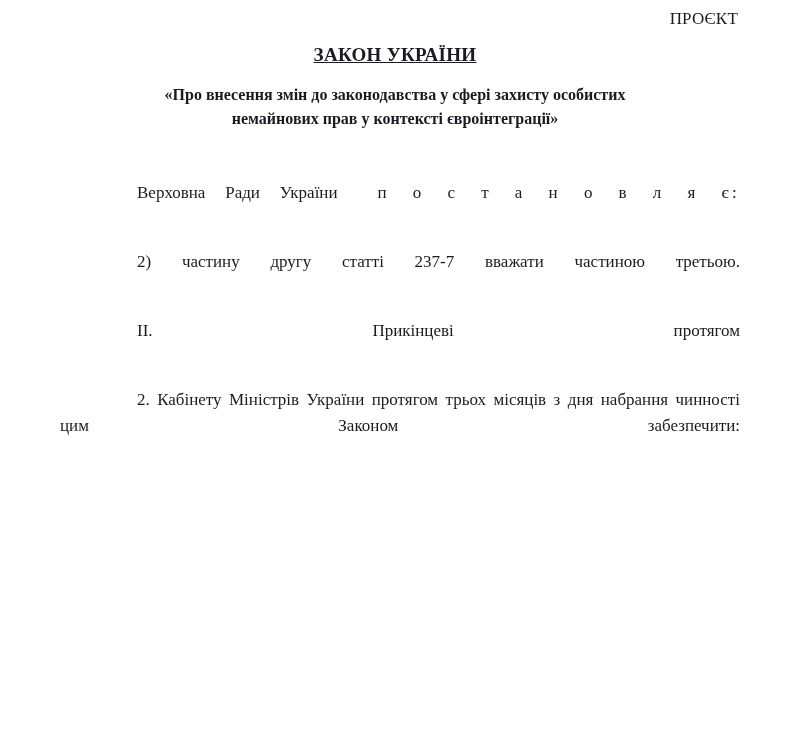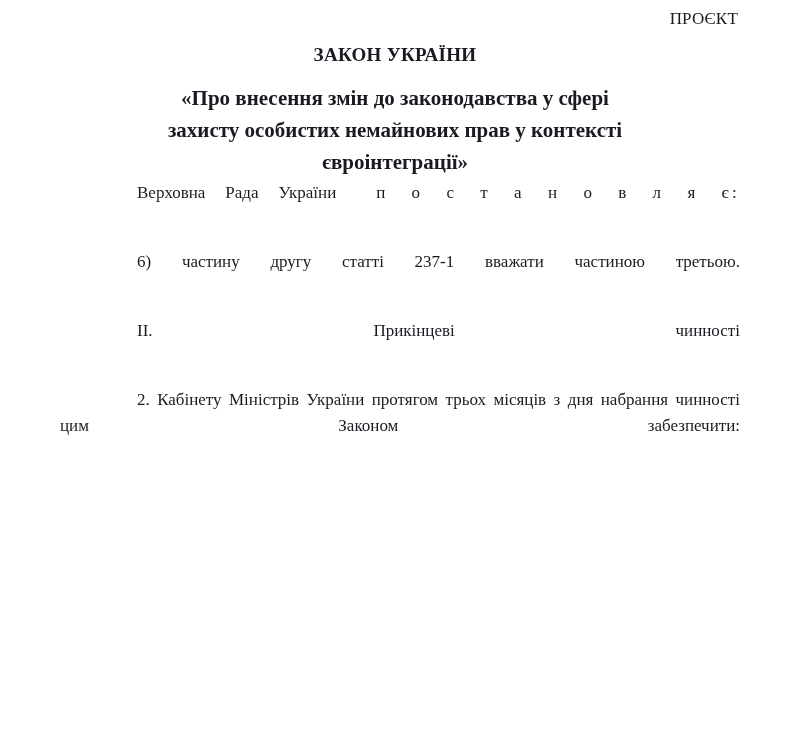--- a/index.html
+++ b/index.html
@@ -33,29 +33,30 @@
   
   .doc-heading {
     position: absolute;
     top: 44px;
     left: 0;
     right: 0;
     text-align: center;
     font-size: 19px;
     font-weight: bold;
     letter-spacing: 0.3px;
+    text-decoration: underline;
   }
 
   .doc-subtitle {
     position: absolute;
     top: 83px;
     left: 145px;
     right: 145px;
     text-align: center;
-    font-size: 21px;
+    font-size: 16px;
     font-weight: bold;
     line-height: 1.52;
   }
 
   
   .body-block {
     position: absolute;
     top: 180px;
     left: 60px;
     width: 680px;
@@ -105,27 +106,27 @@
 <div class="page">
 
   <div class="draft-marker">ПРОЄКТ</div>
 
   <div class="doc-heading">ЗАКОН УКРАЇНИ</div>
 
   <div class="doc-subtitle">«Про внесення змін до законодавства у сфері захисту особистих немайнових прав у контексті євроінтеграції»</div>
 
   <div class="body-block">
 
-    <p class="para"><span>Верховна Рада України </span><span class="spaced">п о с т а н о в л я є:</span></p>
+    <p class="para"><span>Верховна Ради України </span><span class="spaced">п о с т а н о в л я є:</span></p>
 
 
 
-    <p class="para">6) частину другу статті 237-1 вважати частиною третьою.</p>
+    <p class="para">2) частину другу статті 237-7 вважати частиною третьою.</p>
 
-    <p class="para">II. Прикінцеві чинності</p>
+    <p class="para">II. Прикінцеві протягом</p>
 
 
     <p class="para">2. Кабінету Міністрів України протягом трьох місяців з дня набрання чинності цим Законом забезпечити:</p>
 
   </div>
 
   <div class="signature">
     <span>Голова Верховної Ради  України</span>
     <span>Руслан СТЕФАНЧУК</span>
   </div>

